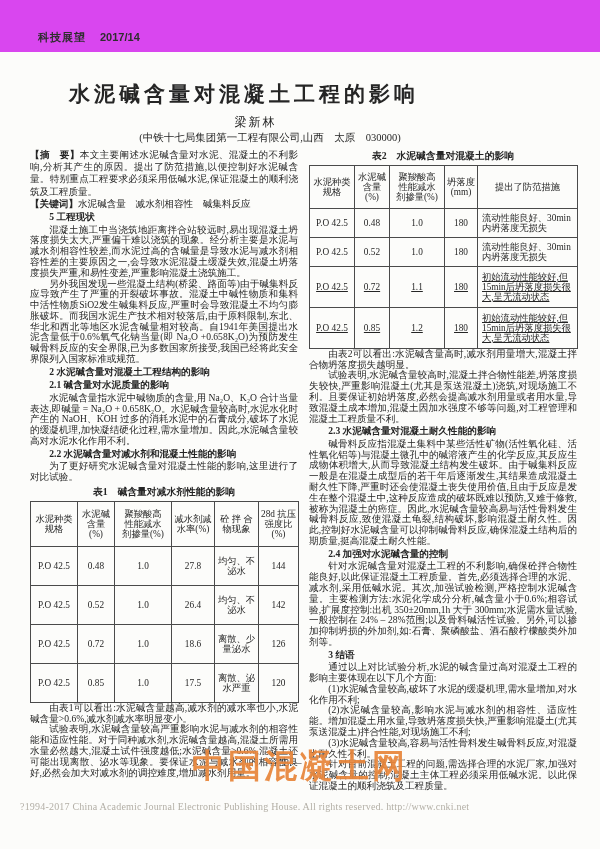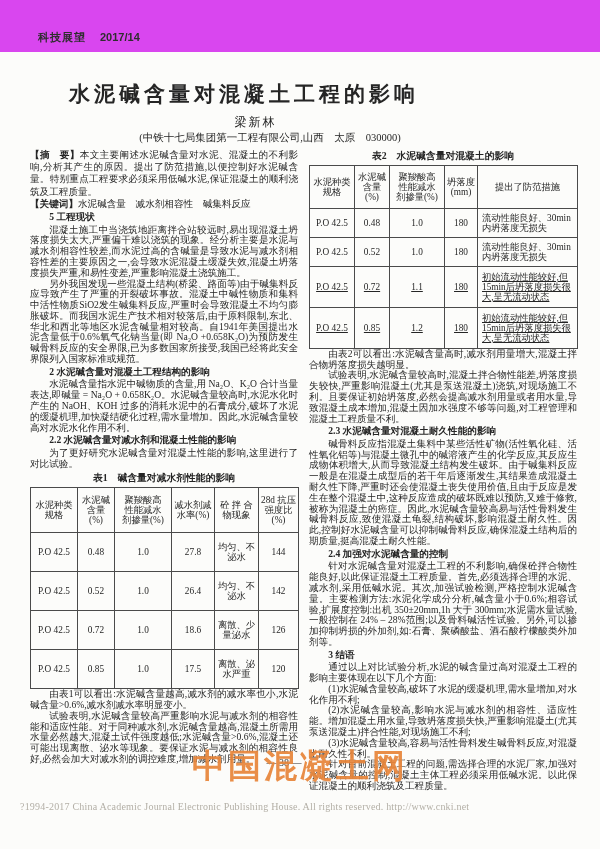--- a/index.html
+++ b/index.html
@@ -53,20 +53,21 @@
   <div class="author">梁新林</div>
   <div class="affiliation">(中铁十七局集团第一工程有限公司,山西　太原　030000)</div>
 
   <div class="col col-left">
     <p class="meta"><span class="bold">【摘　要】</span><span>本文主要阐述水泥碱含量对水泥、混凝土的不利影响,分析其产生的原因。提出了防范措施,以便控制好水泥碱含量。特别重点工程要求必须采用低碱水泥,保证混凝土的顺利浇筑及工程质量。</span></p>
     <p class="meta"><span class="bold">【关键词】</span><span>水泥碱含量　减水剂相容性　碱集料反应</span></p>
     <div class="h">5 工程现状</div>
     <p>混凝土施工中当浇筑地距离拌合站较远时,易出现混凝土坍落度损失太大,严重偏干难以浇筑的现象。经分析主要是水泥与减水剂相容性较差,而水泥过高的含碱量是导致水泥与减水剂相容性差的主要原因之一,会导致水泥混凝土缓凝失效,混凝土坍落度损失严重,和易性变差,严重影响混凝土浇筑施工。</p>
     <p>另外我国发现一些混凝土结构(桥梁、路面等)由于碱集料反应导致产生了严重的开裂破坏事故。混凝土中碱性物质和集料中活性物质SiO2发生碱集料反应,严重时会导致混凝土不均匀膨胀破坏。而我国水泥生产技术相对较落后,由于原料限制,东北、华北和西北等地区水泥含碱量相对较高。自1941年美国提出水泥含量低于0.6%氧气化钠当量(即 Na₂O +0.658K₂O)为预防发生碱骨料反应的安全界限,已为多数国家所接受,我国已经将此安全界限列入国家标准或规范。</p>
     <div class="h">2 水泥碱含量对混凝土工程结构的影响</div>
+    <div class="h">2.1 碱含量对水泥质量的影响</div>
     <p>水泥碱含量指水泥中碱物质的含量,用 Na₂O、K₂O 合计当量表达,即碱量 = Na₂O + 0.658K₂O。水泥碱含量较高时,水泥水化时产生的 NaOH、KOH 过多的消耗水泥中的石膏成分,破坏了水泥的缓凝机理,加快凝结硬化过程,需水量增加。因此,水泥碱含量较高对水泥水化作用不利。</p>
     <div class="h">2.2 水泥碱含量对减水剂和混凝土性能的影响</div>
     <p>为了更好研究水泥碱含量对混凝土性能的影响,这里进行了对比试验。</p>
 
     <div class="table-caption">表1　碱含量对减水剂性能的影响</div>
     <table class="t1">
       <colgroup>
           <col style="width:47px">
           <col style="width:37px">
           <col style="width:57px">

